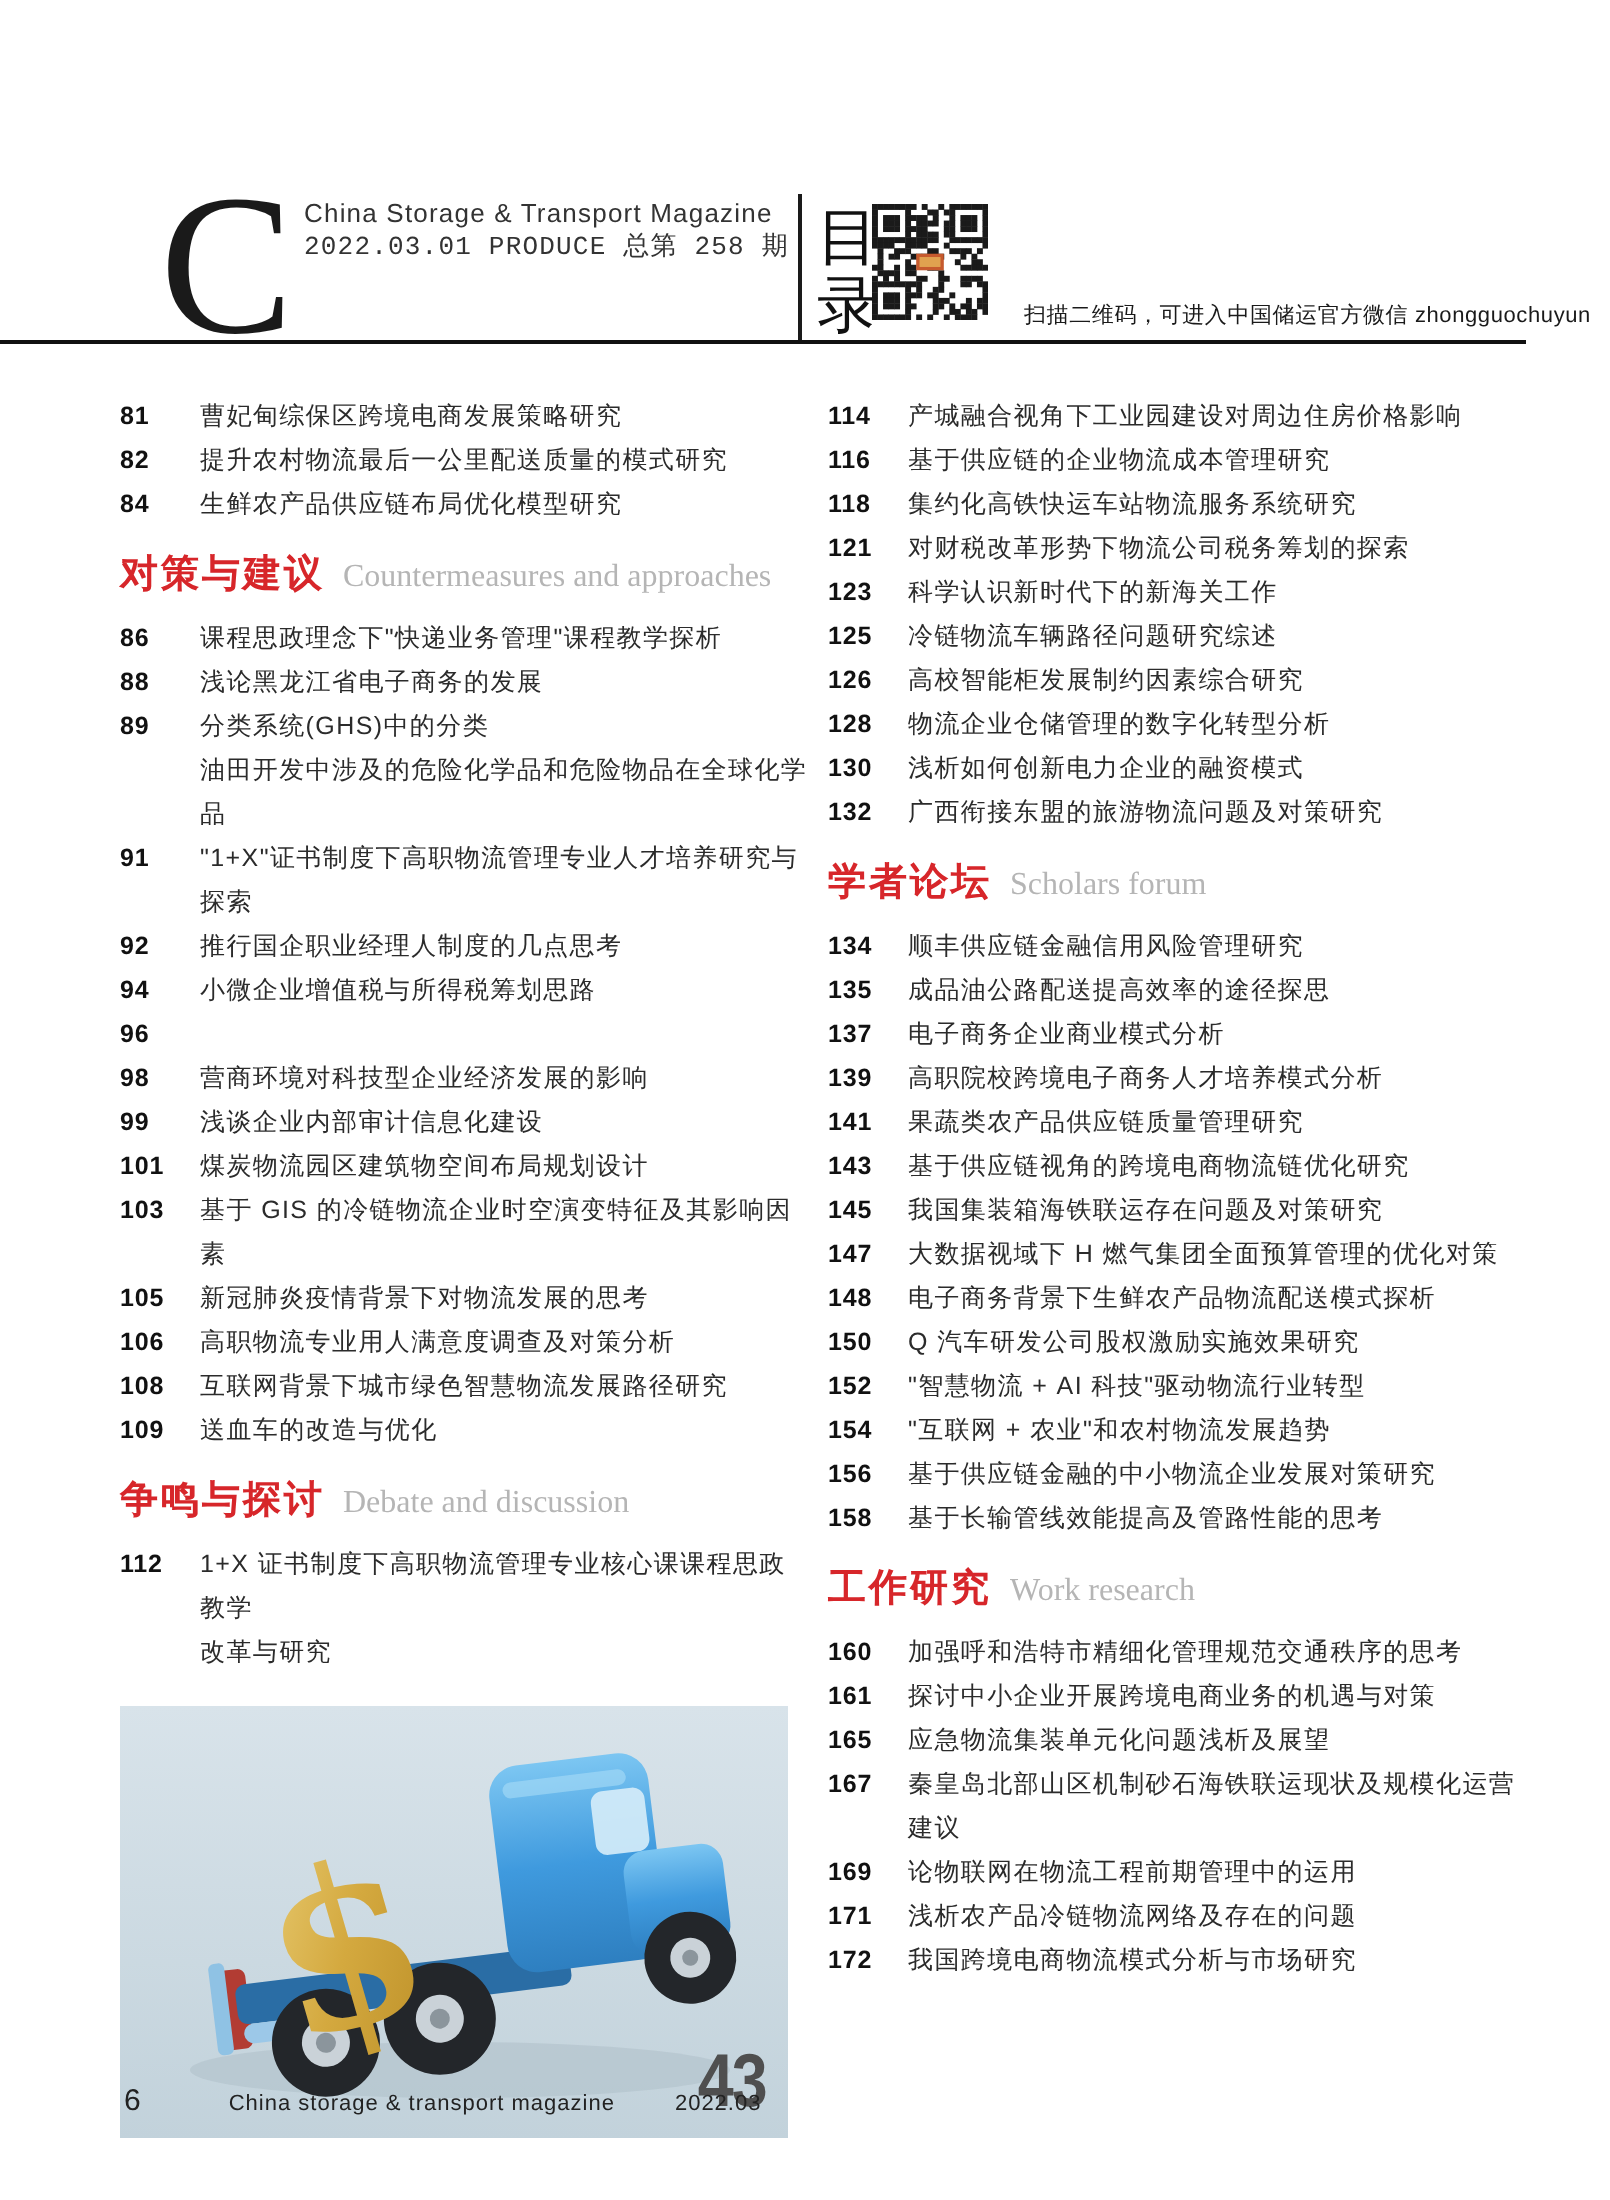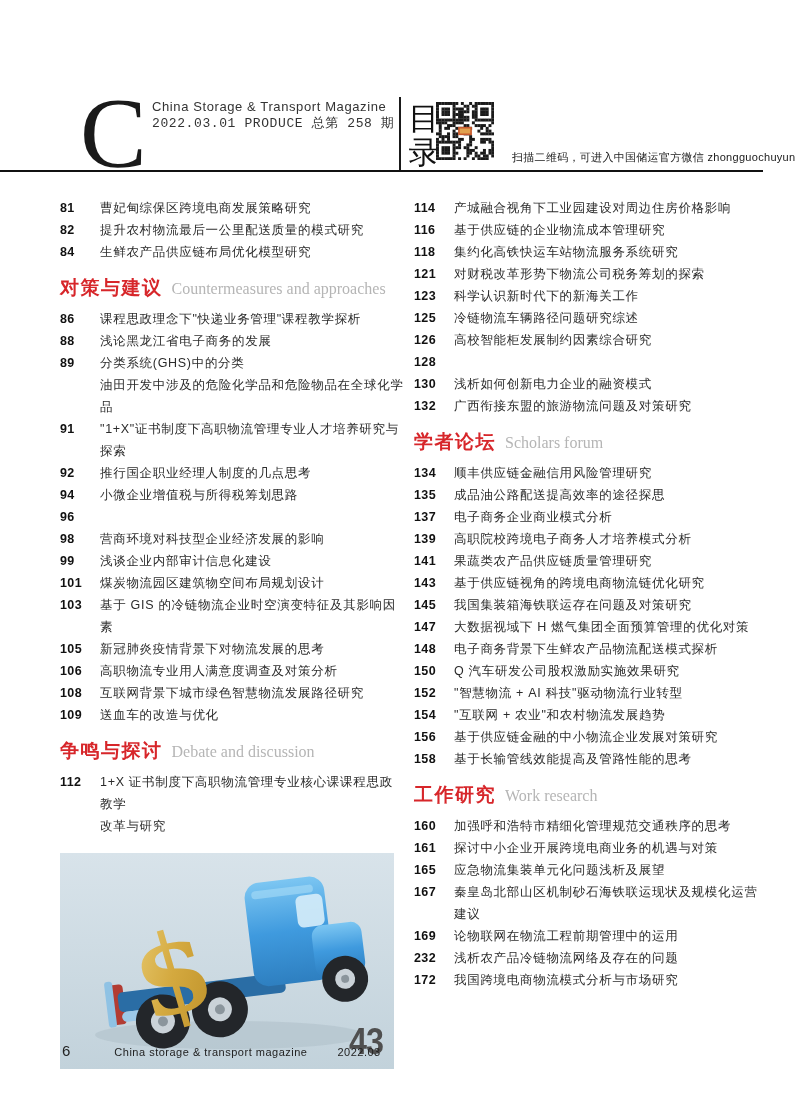--- a/index.html
+++ b/index.html
@@ -503,20 +503,23 @@
         </span>
       </div>
       <div class="toc-item">
         <span class="pg">126</span>
         <span class="ttl">
           <span class="ln">高校智能柜发展制约因素综合研究</span>
         </span>
       </div>
       <div class="toc-item">
         <span class="pg">128</span>
+        <span class="ttl">
+          <span class="ln">物流企业仓储管理的数字化转型分析</span>
+        </span>
       </div>
       <div class="toc-item">
         <span class="pg">130</span>
         <span class="ttl">
           <span class="ln">浅析如何创新电力企业的融资模式</span>
         </span>
       </div>
       <div class="toc-item">
         <span class="pg">132</span>
         <span class="ttl">
@@ -634,21 +637,21 @@
           <span class="ln">建议</span>
         </span>
       </div>
       <div class="toc-item">
         <span class="pg">169</span>
         <span class="ttl">
           <span class="ln">论物联网在物流工程前期管理中的运用</span>
         </span>
       </div>
       <div class="toc-item">
-        <span class="pg">232</span>
+        <span class="pg">171</span>
         <span class="ttl">
           <span class="ln">浅析农产品冷链物流网络及存在的问题</span>
         </span>
       </div>
       <div class="toc-item">
         <span class="pg">172</span>
         <span class="ttl">
           <span class="ln">我国跨境电商物流模式分析与市场研究</span>
         </span>
       </div>

